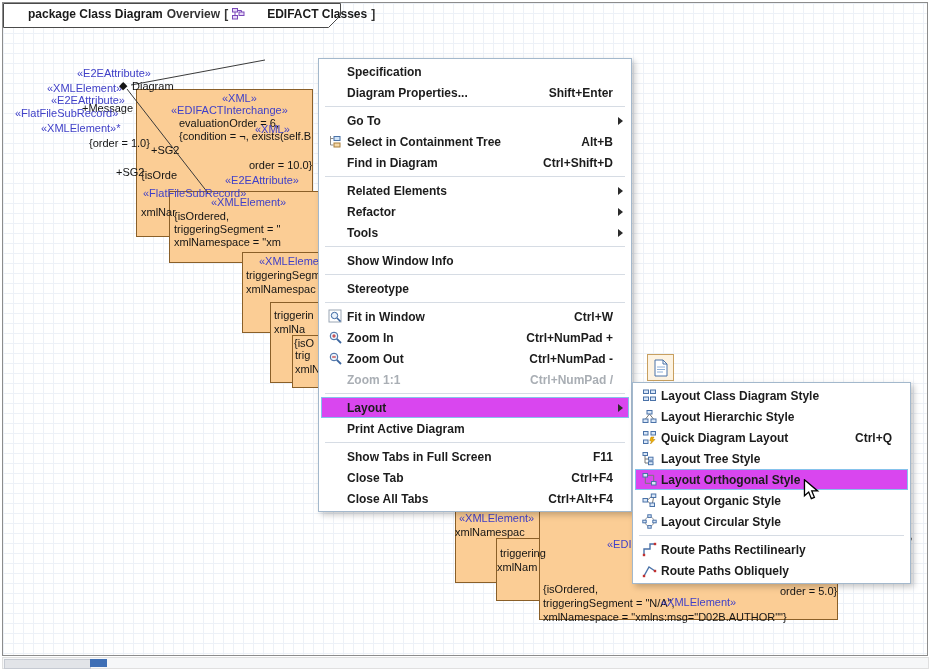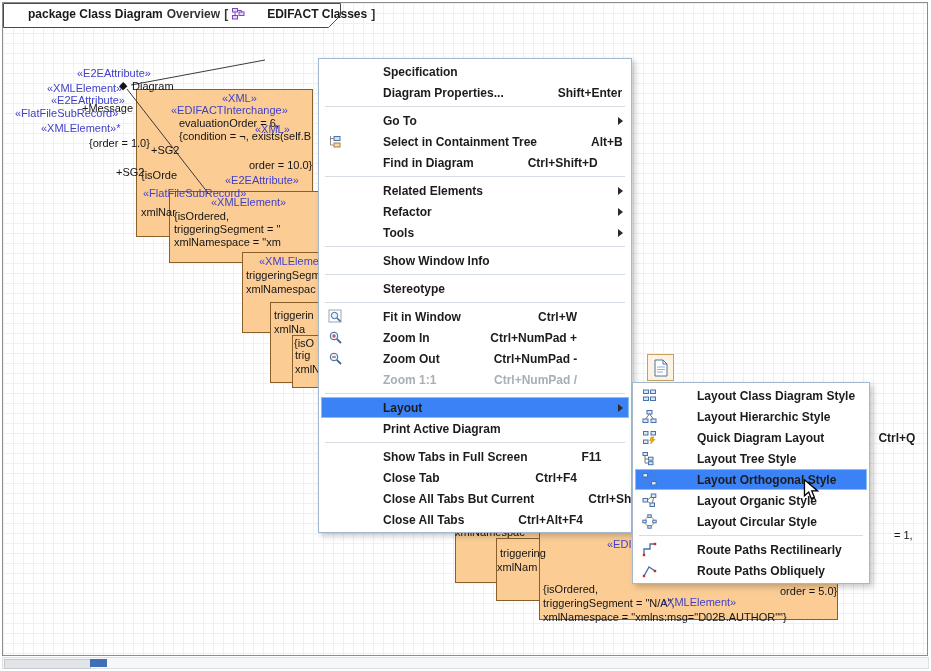--- a/index.html
+++ b/index.html
@@ -19,24 +19,24 @@
            font-size:12px;color:#1A1A1A;white-space:nowrap;}
   .ft-b,.ft-b2{font-weight:700;margin-left:18px;}
   .ft-r{font-weight:700;color:#333333;}
   .ft-ic{display:inline-flex;align-items:center;}
   .smart-btn{position:absolute;left:644px;top:351px;width:27px;height:27px;background:#FDF3E2;
              border:1px solid #C8A060;box-sizing:border-box;display:flex;align-items:center;
              justify-content:center;z-index:6;}
   .menu{position:absolute;background:#FFFFFF;border:1px solid #A3B8CC;box-shadow:3px 3px 6px rgba(0,0,0,0.22);
         padding:2px;z-index:10;box-sizing:border-box;}
   .main-menu{left:315px;top:55px;width:314px;}
-  .sub-menu{left:629px;top:379px;width:238px;z-index:11;}
+  .sub-menu{left:629px;top:379px;width:279px;z-index:11;}
   .menu-item{display:flex;align-items:center;height:21px;font:700 12px "Liberation Sans",sans-serif;
-             color:#1C1C1C;padding:0 2px;cursor:default;gap:36px;}
-  .menu-item.hl{background:#3b82f6;box-shadow:inset 0 0 0 1px #85C2EC;}
+             color:#1C1C1C;padding:0 2px;cursor:default;}
+  .menu-item.hl{background:#d946ef;box-shadow:inset 0 0 0 1px #85C2EC;}
   .menu-item.dis .mi-label,.menu-item.dis .mi-shortcut{color:#A9AEB4;}
   .mi-icon{width:24px;height:18px;flex:none;display:flex;align-items:center;justify-content:center;}
   .mi-label{flex:none;white-space:nowrap;}
   .mi-shortcut{margin-left:auto;padding-left:18px;white-space:nowrap;}
   .mi-arrow{width:14px;height:100%;flex:none;display:flex;align-items:center;justify-content:center;}
   .mi-arrow.has::before{content:"";display:block;width:0;height:0;border-left:5px solid #2A2A2A;
                         border-top:4px solid transparent;border-bottom:4px solid transparent;}
   .menu-sep{height:0;border-top:1px solid #D6DCE4;margin:3px 4px;}
   .cursor{position:absolute;left:800px;top:476px;z-index:30;pointer-events:none;}
   .hscroll{position:absolute;left:2px;top:657px;width:927px;height:12px;background:#F6F7F8;
@@ -274,26 +274,20 @@
           <span class="mi-arrow"></span>
         </div>
         <div class="menu-item">
           <span class="mi-icon"></span>
           <span class="mi-label">Close Tab</span>
           <span class="mi-shortcut">Ctrl+F4</span>
           <span class="mi-arrow"></span>
         </div>
         <div class="menu-item">
           <span class="mi-icon"></span>
-          <span class="mi-label">Close All Tabs But Current</span>
-          <span class="mi-shortcut">Ctrl+Shift+F4</span>
-          <span class="mi-arrow"></span>
-        </div>
-        <div class="menu-item">
-          <span class="mi-icon"></span>
           <span class="mi-label">Close All Tabs</span>
           <span class="mi-shortcut">Ctrl+Alt+F4</span>
           <span class="mi-arrow"></span>
         </div>
       </div>
     <div class="menu sub-menu" id="submenu">
         <div class="menu-item">
           <span class="mi-icon">
             <svg width="15" height="15" viewBox="0 0 15 15">
               <rect x="1.5" y="2" width="5" height="3.5" fill="#D9E7F8" stroke="#4A72A8"></rect>

